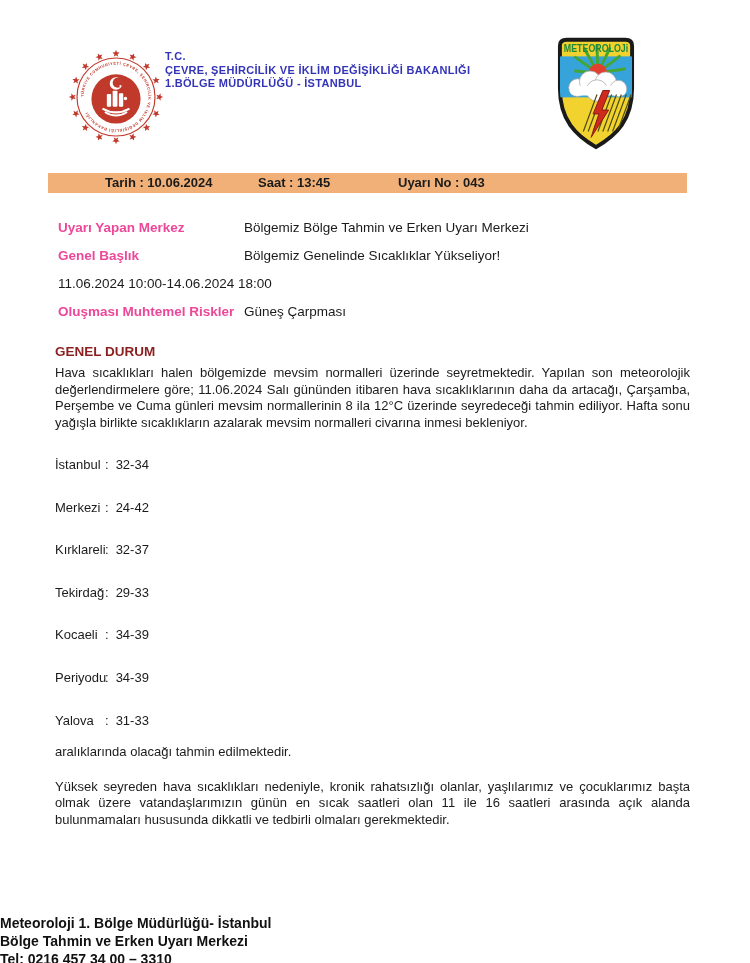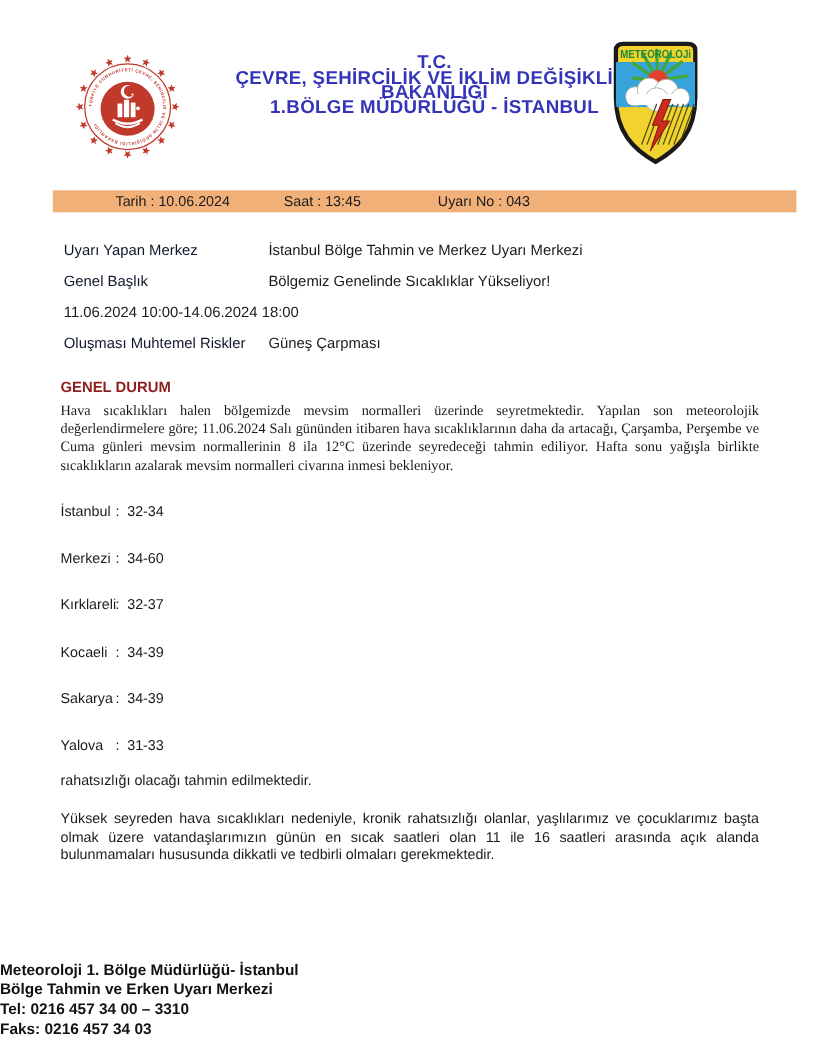--- a/index.html
+++ b/index.html
@@ -10,47 +10,47 @@
     font-family:"Liberation Sans",sans-serif;
     color:#1b1b1b;
     overflow:hidden;
   }
   
   .header{position:relative;height:160px;}
   .seal{position:absolute;left:63px;top:44px;width:106px;height:106px;}
   .shield{position:absolute;left:552px;top:32px;width:88px;height:119px;}
   .header-text{
     position:absolute;left:165px;right:125px;top:50px;
-    text-align:center;font-weight:bold;font-size:17px;line-height:13.5px;
+    text-align:left;font-weight:bold;font-size:11px;line-height:13.5px;
     color:#3434B8;letter-spacing:.3px;
   }
   
   .info-bar{
     position:relative;margin:13px 0 0 48px;width:639px;height:20px;
-    background:#F0B078;font-weight:normal;font-size:13px;color:#1b1b1b;padding-left:37px;
+    background:#F0B078;font-weight:bold;font-size:13px;color:#1b1b1b;
   }
   .info-bar span{position:absolute;top:0;line-height:20px;white-space:nowrap;}
   .info-tarih{left:57px;}
   .info-saat{left:210px;}
   .info-uyari{left:350px;}
   
   .fields{margin:23px 60px 0 58px;font-size:13.5px;}
   .field-row{display:flex;line-height:24px;margin-bottom:4px;}
-  .field-label{width:186px;flex:none;font-weight:normal;color:#0f172a;}
+  .field-label{width:186px;flex:none;font-weight:bold;color:#ec4899;}
   .field-value{flex:1;color:#1b1b1b;}
   
   .section-title{
     margin:20px 60px 0 55px;font-size:13.5px;font-weight:bold;
     color:#8B1E1E;line-height:15px;
   }
   .bodytext{
     margin:0 60px 0 55px;font-size:13px;line-height:16.5px;color:#1b1b1b;
   }
   .justified{text-align:justify;}
-  .p1{margin-top:6px;font-family:Liberation Serif, serif;}
+  .p1{margin-top:6px;}
   .intro{margin-top:18px;}
   .cities{margin-top:20px;}
   .city-row{line-height:16.6px;white-space:nowrap;margin-top:26px;}
   .city-name{display:inline-block;width:50px;}
   .city-sep{display:inline-block;margin-right:7px;}
   .outro{margin-top:15px;}
   .p2{margin-top:18px;}
   
   .footer{
     margin:86px 23px 0 0;text-align:left;font-weight:bold;
@@ -158,21 +158,21 @@
 
   <div class="info-bar">
     <span class="info-tarih">Tarih : 10.06.2024</span>
     <span class="info-saat">Saat : 13:45</span>
     <span class="info-uyari">Uyarı No : 043</span>
   </div>
 
   <div class="fields">
     <div class="field-row">
       <span class="field-label">Uyarı Yapan Merkez</span>
-      <span class="field-value">İstanbul Bölge Tahmin ve Merkez Uyarı Merkezi</span>
+      <span class="field-value">Bölgemiz Bölge Tahmin ve Erken Uyarı Merkezi</span>
     </div>
     <div class="field-row">
       <span class="field-label">Genel Başlık</span>
       <span class="field-value">Bölgemiz Genelinde Sıcaklıklar Yükseliyor!</span>
     </div>
     <div class="field-row">
       <span class="field-value">11.06.2024 10:00-14.06.2024 18:00</span>
     </div>
     <div class="field-row">
       <span class="field-label">Oluşması Muhtemel Riskler</span>
@@ -183,37 +183,40 @@
   <div class="section-title">GENEL DURUM</div>
 
   <div class="bodytext justified p1">Hava sıcaklıkları halen bölgemizde mevsim normalleri üzerinde seyretmektedir. Yapılan son meteorolojik değerlendirmelere göre; 11.06.2024 Salı gününden itibaren hava sıcaklıklarının daha da artacağı, Çarşamba, Perşembe ve Cuma günleri mevsim normallerinin 8 ila 12°C üzerinde seyredeceği tahmin ediliyor. Hafta sonu yağışla birlikte sıcaklıkların azalarak mevsim normalleri civarına inmesi bekleniyor.</div>
 
 
   <div class="bodytext cities">
     <div class="city-row">
       <span class="city-name">İstanbul</span><span class="city-sep">:</span><span class="city-range">32-34</span>
     </div>
     <div class="city-row">
-      <span class="city-name">Merkezi</span><span class="city-sep">:</span><span class="city-range">34-60</span>
+      <span class="city-name">Merkezi</span><span class="city-sep">:</span><span class="city-range">24-42</span>
     </div>
     <div class="city-row">
       <span class="city-name">Kırklareli</span><span class="city-sep">:</span><span class="city-range">32-37</span>
     </div>
     <div class="city-row">
+      <span class="city-name">Tekirdağ</span><span class="city-sep">:</span><span class="city-range">29-33</span>
+    </div>
+    <div class="city-row">
       <span class="city-name">Kocaeli</span><span class="city-sep">:</span><span class="city-range">34-39</span>
     </div>
     <div class="city-row">
-      <span class="city-name">Sakarya</span><span class="city-sep">:</span><span class="city-range">34-39</span>
+      <span class="city-name">Periyodu</span><span class="city-sep">:</span><span class="city-range">34-39</span>
     </div>
     <div class="city-row">
       <span class="city-name">Yalova</span><span class="city-sep">:</span><span class="city-range">31-33</span>
     </div>
   </div>
 
-  <div class="bodytext outro">rahatsızlığı olacağı tahmin edilmektedir.</div>
+  <div class="bodytext outro">aralıklarında olacağı tahmin edilmektedir.</div>
 
   <div class="bodytext justified p2">Yüksek seyreden hava sıcaklıkları nedeniyle, kronik rahatsızlığı olanlar, yaşlılarımız ve çocuklarımız başta olmak üzere vatandaşlarımızın günün en sıcak saatleri olan 11 ile 16 saatleri arasında açık alanda bulunmamaları hususunda dikkatli ve tedbirli olmaları gerekmektedir.</div>
 
   <div class="footer">
     <div>Meteoroloji 1. Bölge Müdürlüğü- İstanbul</div>
     <div>Bölge Tahmin ve Erken Uyarı Merkezi</div>
     <div>Tel: 0216 457 34 00 – 3310</div>
     <div>Faks: 0216 457 34 03</div>
   </div>
 

